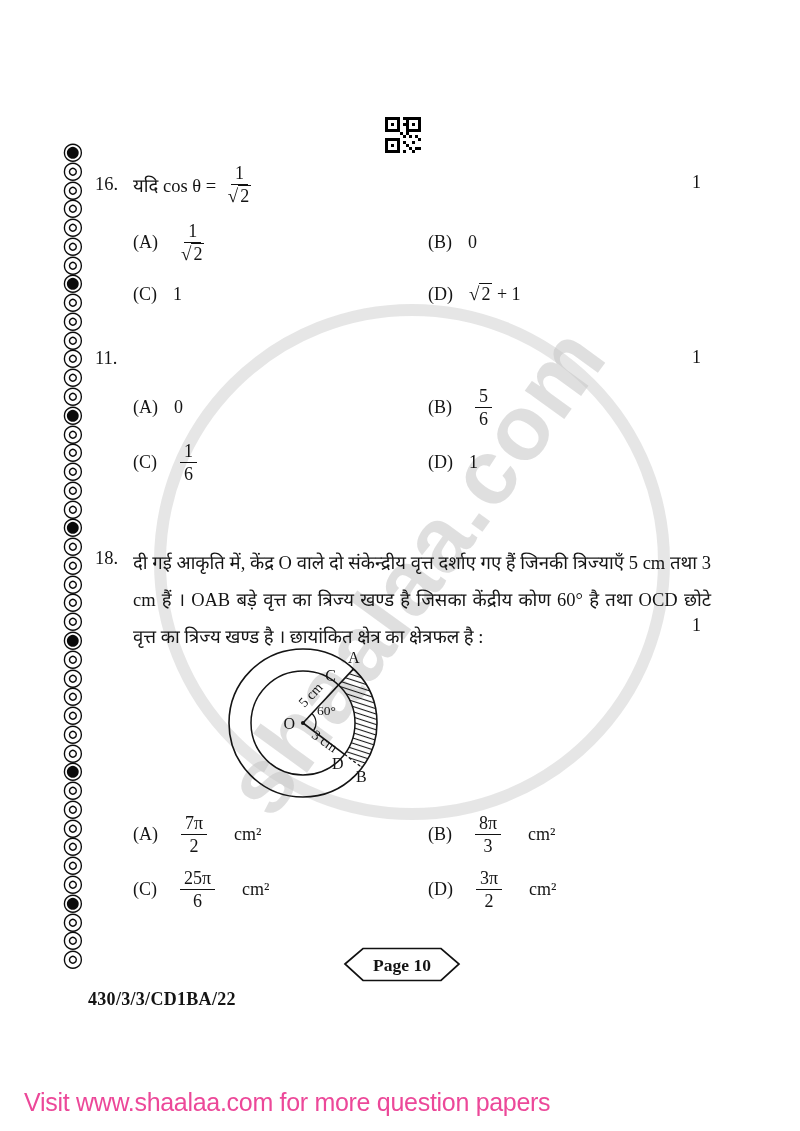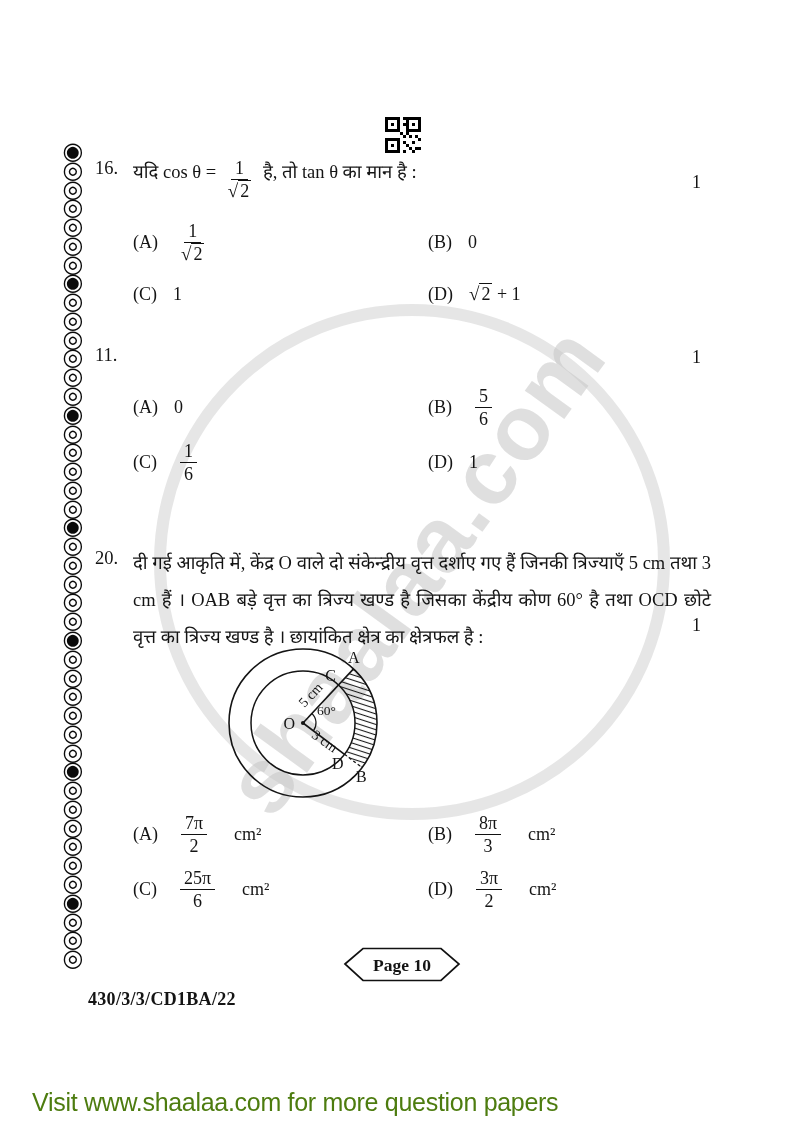--- a/index.html
+++ b/index.html
@@ -18,21 +18,21 @@
     transform:rotate(-54deg);
     font-family:"Liberation Sans","DejaVu Sans",sans-serif;
     font-size:92px;font-weight:bold;color:#c6c6c6;opacity:.55;letter-spacing:2px;white-space:nowrap;
   }
   
   .ring{
     position:absolute;left:59px;width:28px;height:20px;line-height:20px;text-align:center;
     font-size:24px;font-family:"DejaVu Sans",sans-serif;color:#0a0a0a;z-index:2;
   }
   
-  .qline{position:absolute;left:95px;display:flex;align-items:flex-start;z-index:1;font-size:18.5px;}
+  .qline{position:absolute;left:95px;display:flex;align-items:center;z-index:1;font-size:18.5px;}
   .qnum{width:38px;flex:0 0 38px;}
   .qtext{white-space:pre;}
   .marks{position:absolute;left:692px;z-index:1;font-size:18px;}
   .frac{display:inline-flex;flex-direction:column;align-items:center;margin:0 7px;line-height:20px;font-size:18px;}
   .frac .top{padding:0 4px 1px 4px;border-bottom:1.4px solid #111;}
   .frac .bot{padding-top:1px;}
   .rsign{font-size:19px;}
   .rad{border-top:1.4px solid #111;padding:0 2px;}
   .sqrt{white-space:nowrap;}
   .opt-row{position:absolute;left:0;right:0;z-index:1;}
@@ -47,22 +47,22 @@
   .q18para{
     position:absolute;left:133px;top:545px;width:578px;z-index:1;
     font-size:18.5px;line-height:37px;text-align:justify;
   }
   
   .figure{position:absolute;left:225px;top:636px;z-index:1;}
   .qr{position:absolute;left:385px;top:117px;z-index:1;}
   .footer-code{position:absolute;left:88px;top:952px;font-size:18px;font-weight:bold;z-index:2;letter-spacing:.3px;margin-top:37px;}
   .page-badge{position:absolute;left:343px;top:946px;z-index:2;}
   .bottom-note{
-    position:absolute;left:32px;top:1088px;z-index:2;
-    font-family:"Liberation Sans","DejaVu Sans",sans-serif;font-size:25px;color:#4d7c0f;letter-spacing:-.3px;
+    position:absolute;left:24px;top:1088px;z-index:2;
+    font-family:"Liberation Sans","DejaVu Sans",sans-serif;font-size:25px;color:#ec4899;letter-spacing:-.3px;
   }
   svg text{font-family:"Liberation Serif","DejaVu Serif",serif;fill:#141414;}
 </style>
 </head>
 <body>
 
 <div class="wm-circle"></div>
 <div class="wm-text">shaalaa.com</div>
 
 <div>
@@ -120,21 +120,20 @@
   <path fill="#000" d="M6 0h1v1H6z M6 2h1v1H6z M5 5h1v1H5z M7 5h1v1H7z M6 6h1v1H6z M8 6h1v1H8z M10 6h1v1H10z M11 7h1v1H11z M6 8h1v1H6z M9 8h1v1H9z M7 9h1v1H7z M8 10h1v1H8z M10 10h1v1H10z M11 10h1v1H11z M6 11h1v1H6z M9 11h1v1H9z"></path>
 </svg>
 
 <div class="qline" style="top:158px;height:52px;">
   <span class="qnum">16.</span>
   <span class="qtext">यदि cos θ = </span>
   <span class="frac">
     <span class="top">1</span>
     <span class="bot sqrt"><span class="rsign">√</span><span class="rad">2</span></span>
   </span>
-  <span class="qtext"> है, तो tan θ का मान है :</span>
 </div>
 <span class="marks" style="top:172px;">1</span>
 
 <div class="opt-row row-h50" style="top:217px;">
   <div class="opt opt-a">
     <span class="opt-label">(A)</span>
     <span class="frac">
       <span class="top">1</span>
       <span class="bot sqrt"><span class="rsign">√</span><span class="rad">2</span></span>
     </span>
@@ -181,21 +180,21 @@
       <span class="top">1</span>
       <span class="bot">6</span>
     </span>
   </div>
   <div class="opt opt-b">
     <span class="opt-label">(D)</span>
     <span>1</span>
   </div>
 </div>
 
-<span class="q18num">20.</span>
+<span class="q18num">18.</span>
 <div class="q18para">दी गई आकृति में, केंद्र O वाले दो संकेन्द्रीय वृत्त दर्शाए गए हैं जिनकी त्रिज्याएँ 5 cm तथा 3 cm हैं । OAB बड़े वृत्त का त्रिज्य खण्ड है जिसका केंद्रीय कोण 60° है तथा OCD छोटे वृत्त का त्रिज्य खण्ड है । छायांकित क्षेत्र का क्षेत्रफल है :</div>
 <span class="marks" style="top:615px;">1</span>
 
 <svg class="figure" width="160" height="172" viewBox="0 0 160 172">
   <defs>
     <pattern id="hatch" patternUnits="userSpaceOnUse" width="6" height="5" patternTransform="rotate(18)">
       <line x1="0" y1="2.5" x2="6" y2="2.5" stroke="#1a1a1a" stroke-width="1.1"></line>
     </pattern>
   </defs>
   <path d="M113.5 49 L128.5 32.9 A74 74 0 0 1 137.1 131.5 L119.5 118.3 A52 52 0 0 0 113.5 49 Z" fill="url(#hatch)" stroke="none"></path>

